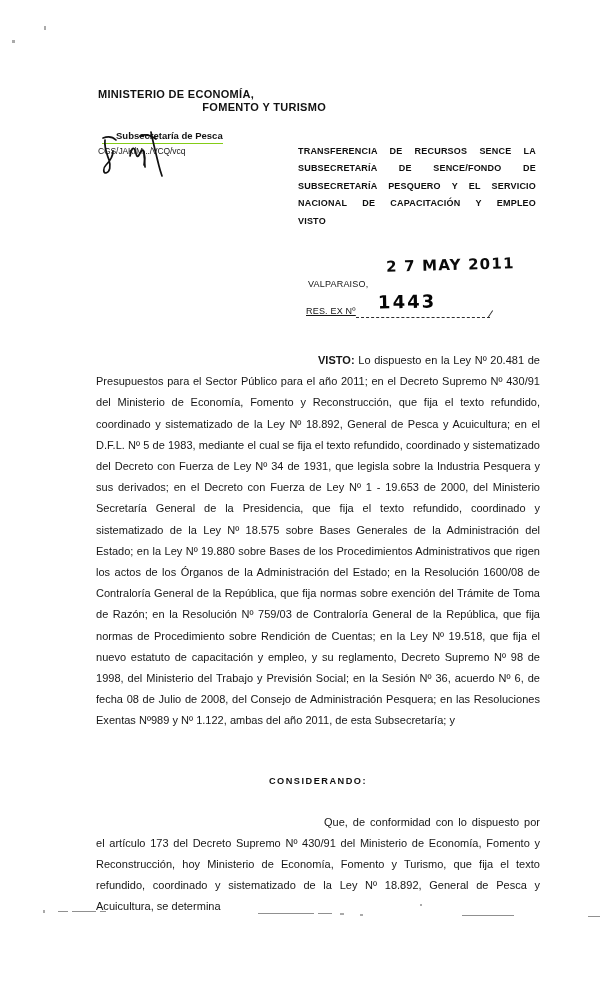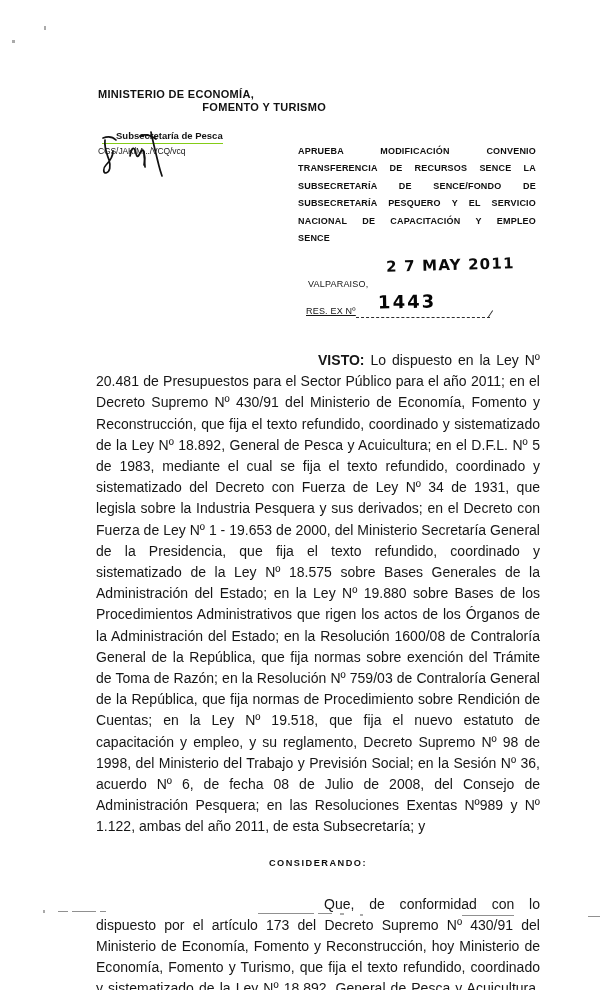--- a/index.html
+++ b/index.html
@@ -164,32 +164,32 @@
   }
 
   
   .body {
     position: absolute;
     left: 96px;
     top: 350px;
     width: 444px;
   }
   .para {
-    font-size: 14px;
+    font-size: 11px;
     line-height: 21.2px;
     text-align: justify;
     text-align-last: left;
     color: #161616;
     letter-spacing: .02px;
   }
   .para b { font-weight: bold; }
   .indent-first { text-indent: 222px; }
 
   .considerando {
-    margin-top: 20px;
+    margin-top: 44px;
     font-size: 9.2px;
     font-weight: bold;
     letter-spacing: 1.5px;
     text-align: center;
     color: #0e0e0e;
   }
   .para-considerando {
     margin-top: 26px;
     text-indent: 228px;
   }
@@ -216,26 +216,25 @@
       <path d="M5,14 C4,22 7,28 9,34 C11,40 10,46 6,47 C3,47 3,42 6,39 C10,35 13,31 13,25"></path>
       <path d="M3,12 C8,10 13,11 16,14"></path>
       <path d="M30,30 C31,24 33,20 35,24 C36,28 37,33 39,29 C41,25 43,22 44,26 C45,30 45,35 44,39"></path>
       <path d="M44,26 L45,41"></path>
       <path d="M51,6 C53,16 56,28 59,40 C60,44 61,47 62,50"></path>
       <path d="M40,10 C44,8 50,9 56,13"></path>
     </g>
   </svg>
 
   <div class="titleblock">
-    <span class="tl">APRUEBA MODIFICACIÓN CONVENIO</span>
     <span class="tl">TRANSFERENCIA DE RECURSOS SENCE LA</span>
     <span class="tl">SUBSECRETARÍA DE SENCE/FONDO DE</span>
     <span class="tl">SUBSECRETARÍA PESQUERO Y EL SERVICIO</span>
     <span class="tl">NACIONAL DE CAPACITACIÓN Y EMPLEO</span>
-    <span class="tl last">SENCE</span>
+    <span class="tl last">VISTO</span>
   </div>
 
   <div class="valpo-label">VALPARAISO,</div>
   <div class="date-stamp">2 7 MAY 2011</div>
 
   <div class="res-label">RES. EX Nº</div>
   <div class="res-number">1443</div>
   <div class="res-underline"></div>
   <div class="res-slash">/</div>
 

